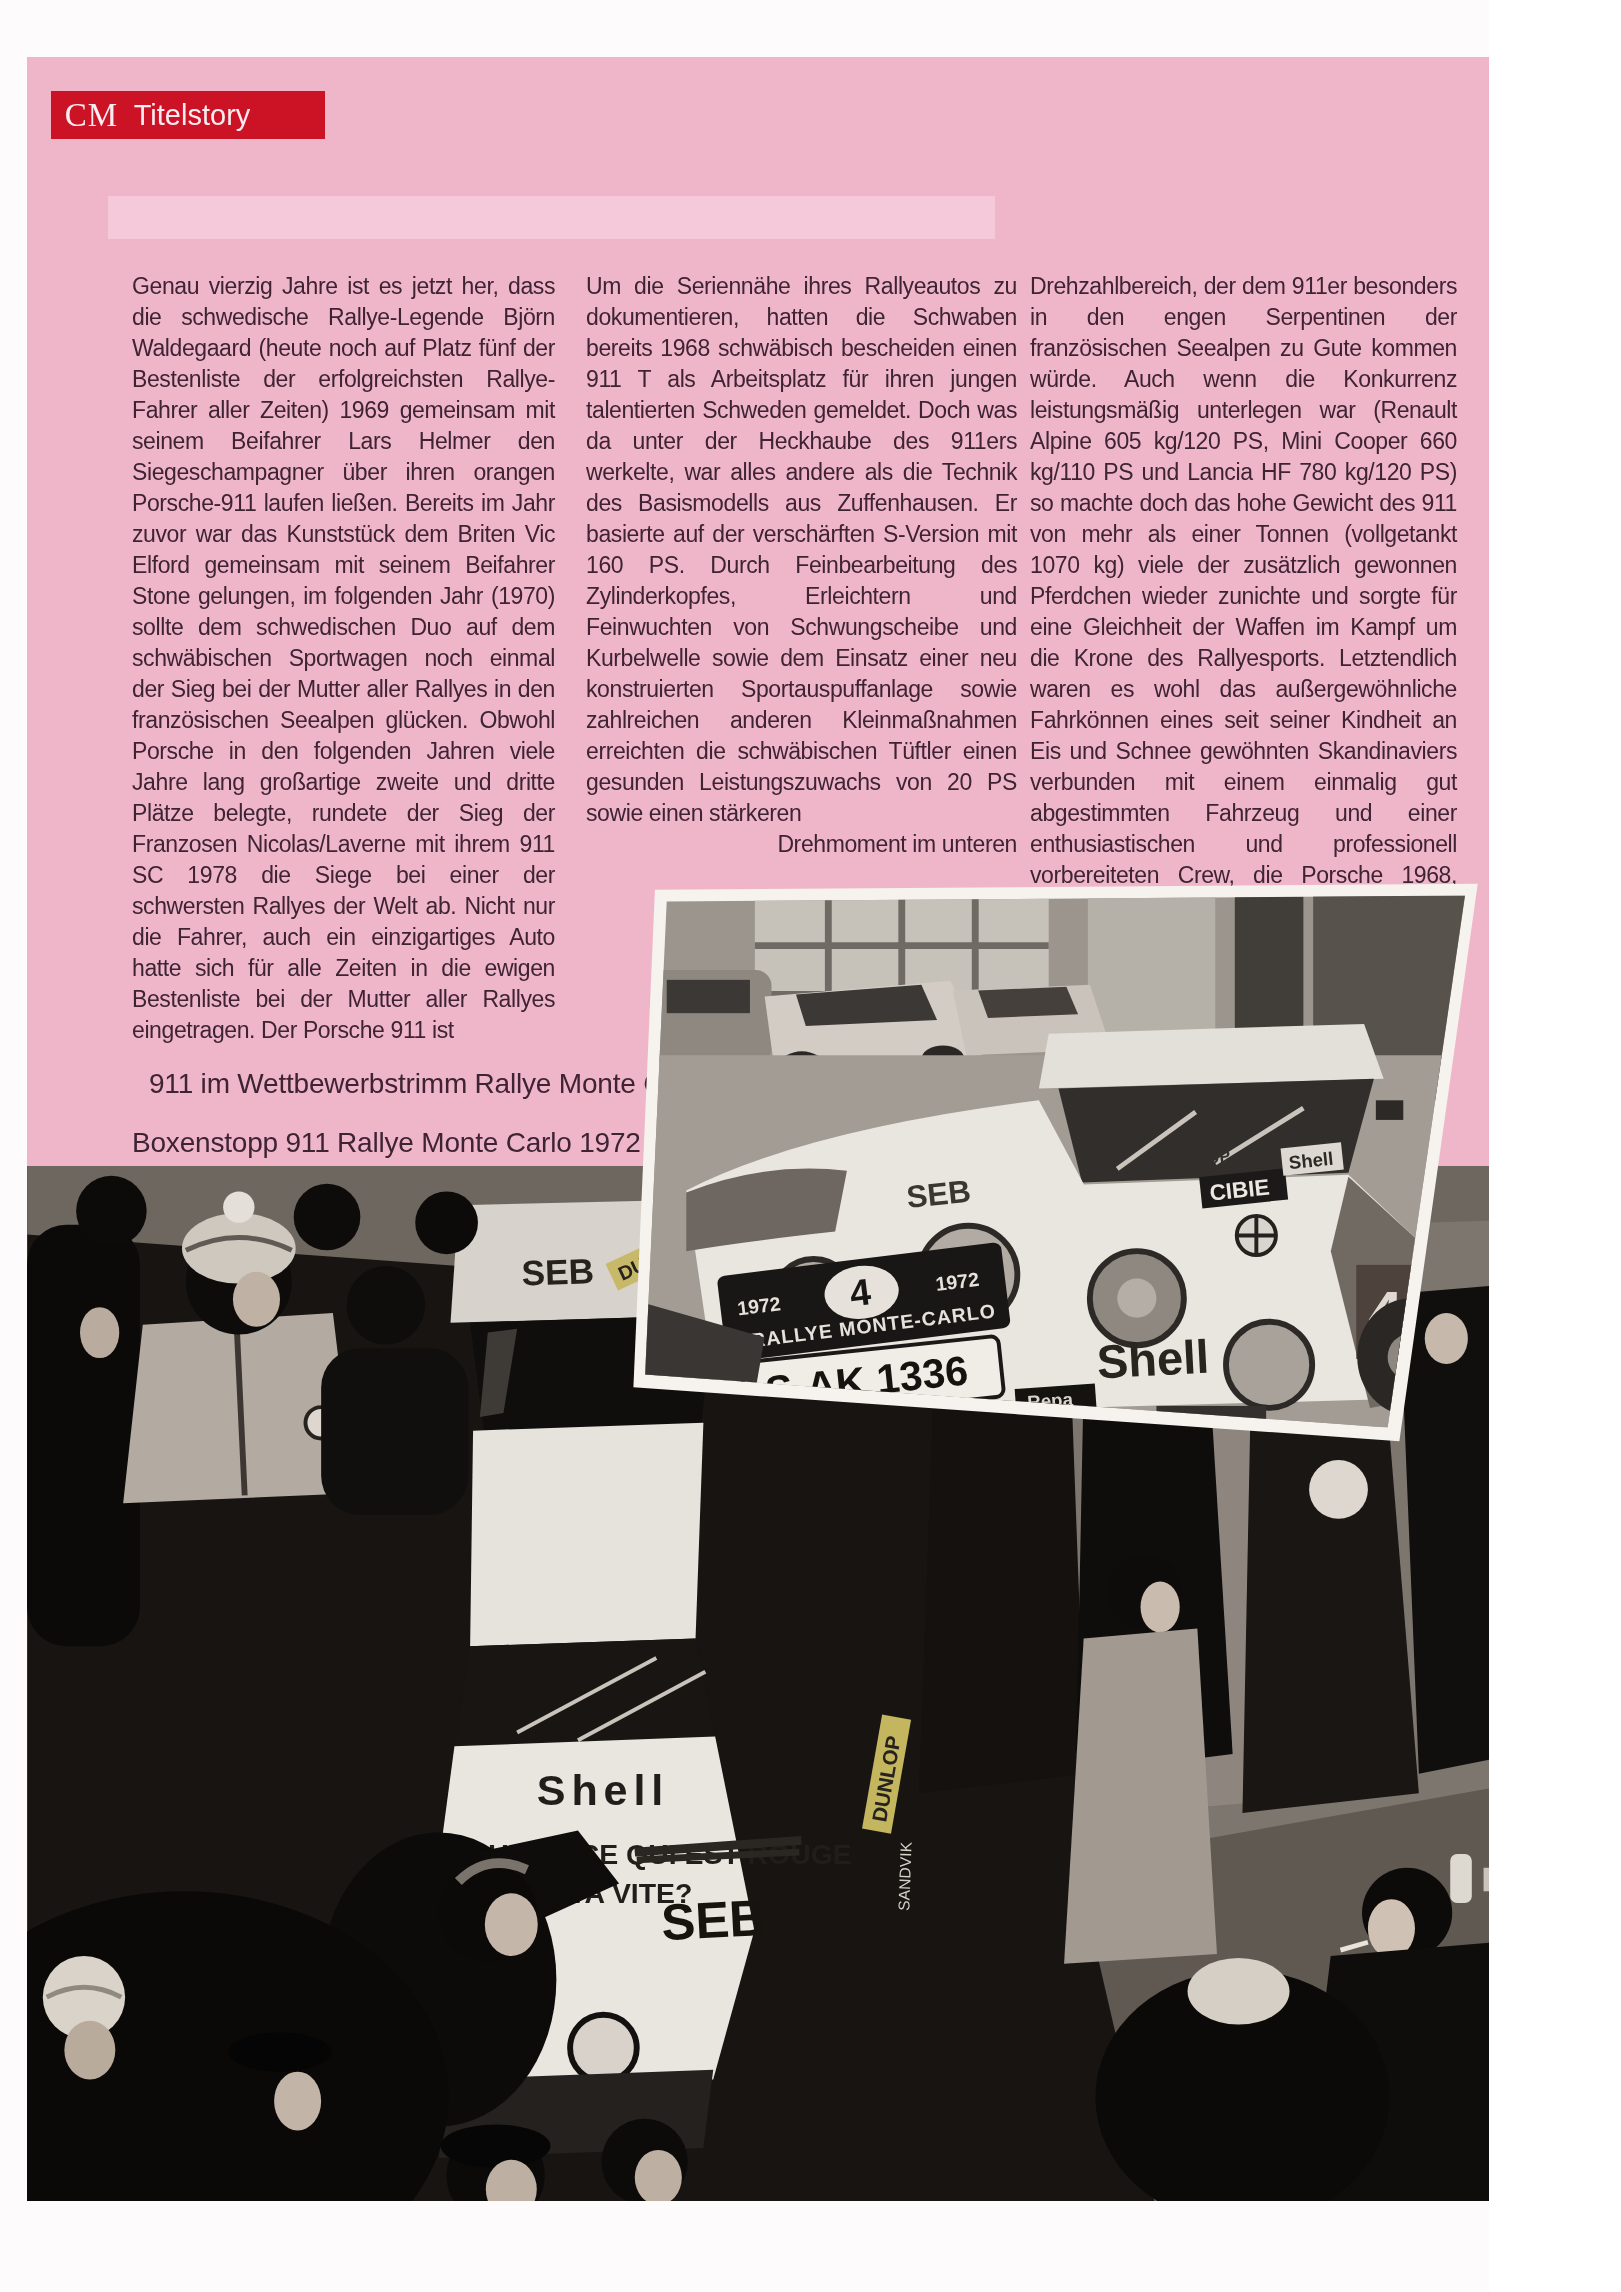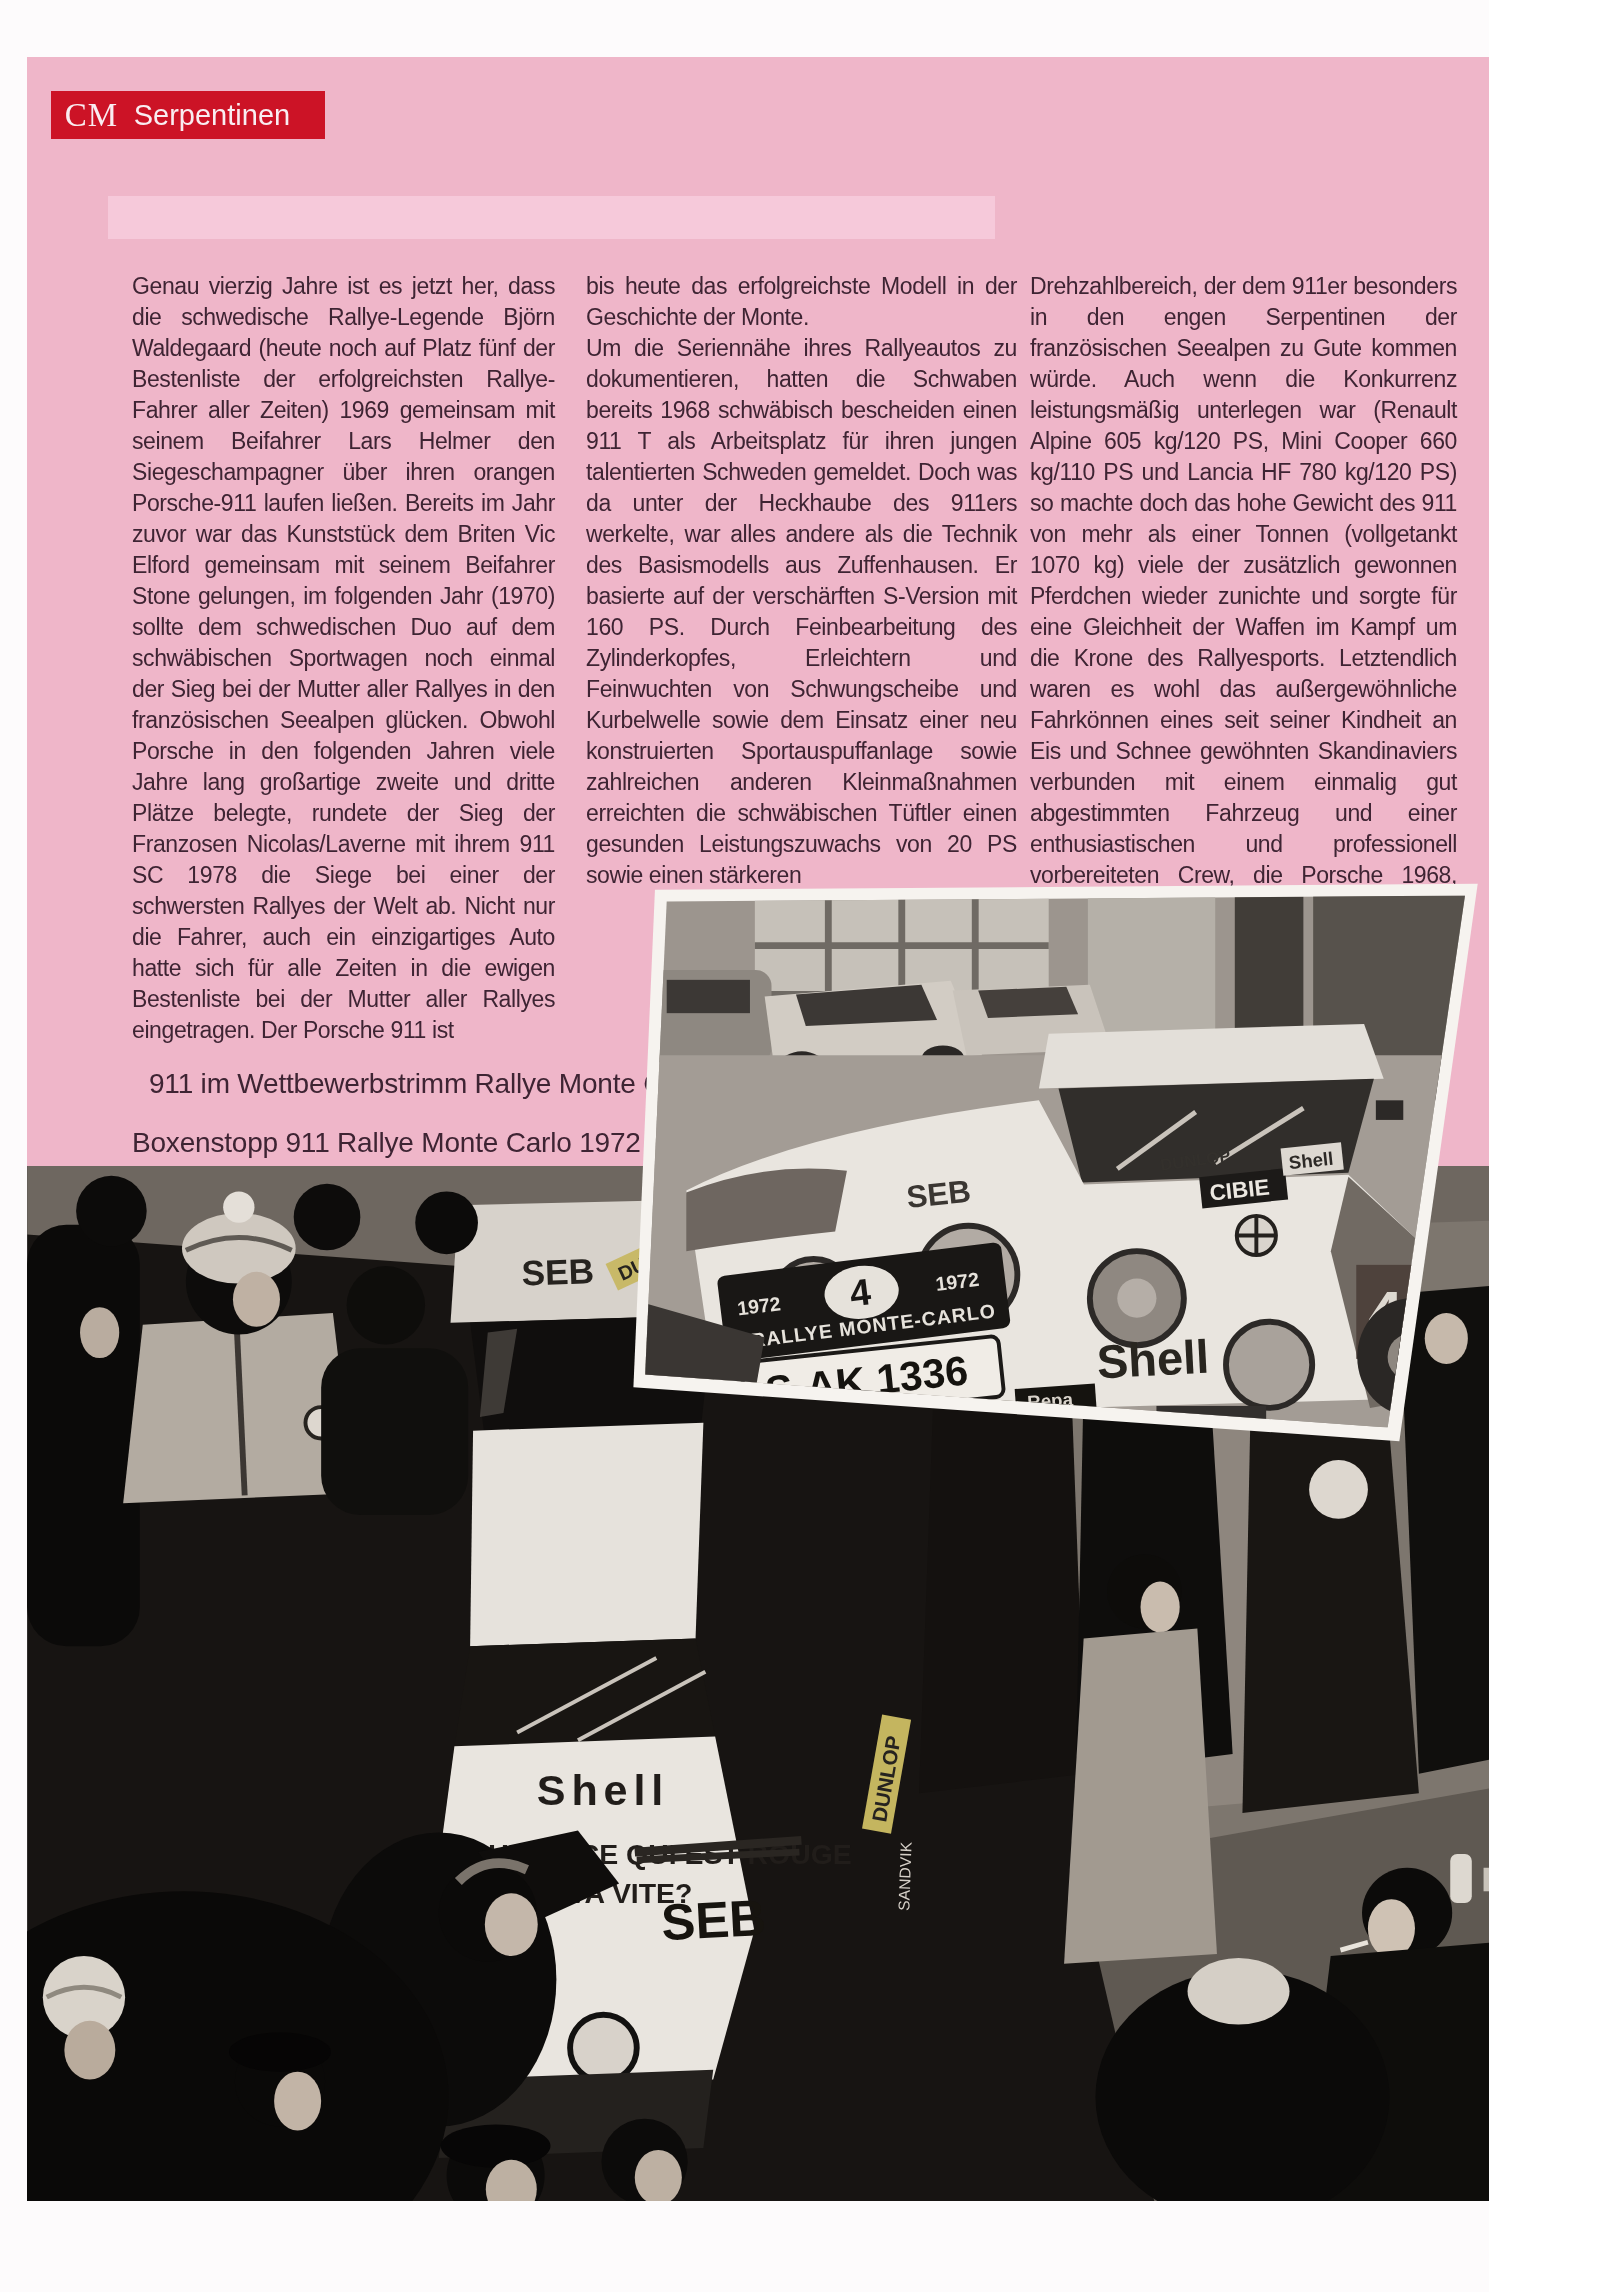--- a/index.html
+++ b/index.html
@@ -29,30 +29,29 @@
 </style>
 </head>
 <body>
 
 <div class="page">
 
   <div class="pink-block"></div>
 
   <div class="tag">
     <span class="brand">CM</span>
-    <span class="label">Serpentinen</span>
+    <span class="label">Titelstory</span>
   </div>
 
   <div class="title-strip"></div>
 
   <div class="col" id="col1">
     <p>Genau vierzig Jahre ist es jetzt her, dass die schwedische Rallye-Legende Björn Waldegaard (heute noch auf Platz fünf der Bestenliste der erfolgreichsten Rallye-Fahrer aller Zeiten) 1969 gemeinsam mit seinem Beifahrer Lars Helmer den Siegeschampagner über ihren orangen Porsche-911 laufen ließen. Bereits im Jahr zuvor war das Kunststück dem Briten Vic Elford gemeinsam mit seinem Beifahrer Stone gelungen, im folgenden Jahr (1970) sollte dem schwedischen Duo auf dem schwäbischen Sportwagen noch einmal der Sieg bei der Mutter aller Rallyes in den französischen Seealpen glücken. Obwohl Porsche in den folgenden Jahren viele Jahre lang großartige zweite und dritte Plätze belegte, rundete der Sieg der Franzosen Nicolas/Laverne mit ihrem 911 SC 1978 die Siege bei einer der schwersten Rallyes der Welt ab. Nicht nur die Fahrer, auch ein einzigartiges Auto hatte sich für alle Zeiten in die ewigen Bestenliste bei der Mutter aller Rallyes eingetragen. Der Porsche 911 ist</p>
   </div>
   <div class="col" id="col2">
-    <p>bis heute das erfolgreichste Modell in der Geschichte der Monte.</p>
     <p>Um die Seriennähe ihres Rallyeautos zu dokumentieren, hatten die Schwaben bereits 1968 schwäbisch bescheiden einen 911 T als Arbeitsplatz für ihren jungen talentierten Schweden gemeldet. Doch was da unter der Heckhaube des 911ers werkelte, war alles andere als die Technik des Basismodells aus Zuffenhausen. Er basierte auf der verschärften S-Version mit 160 PS. Durch Feinbearbeitung des Zylinderkopfes, Erleichtern und Feinwuchten von Schwungscheibe und Kurbelwelle sowie dem Einsatz einer neu konstruierten Sportauspuffanlage sowie zahlreichen anderen Kleinmaßnahmen erreichten die schwäbischen Tüftler einen gesunden Leistungszuwachs von 20 PS sowie einen stärkeren</p>
     <p class="last-line">Drehmoment im unteren</p>
   </div>
   <div class="col" id="col3">
     <p>Drehzahlbereich, der dem 911er besonders in den engen Serpentinen der französischen Seealpen zu Gute kommen würde. Auch wenn die Konkurrenz leistungsmäßig unterlegen war (Renault Alpine 605 kg/120 PS, Mini Cooper 660 kg/110 PS und Lancia HF 780 kg/120 PS) so machte doch das hohe Gewicht des 911 von mehr als einer Tonnen (vollgetankt 1070 kg) viele der zusätzlich gewonnen Pferdchen wieder zunichte und sorgte für eine Gleichheit der Waffen im Kampf um die Krone des Rallyesports. Letztendlich waren es wohl das außergewöhnliche Fahrkönnen eines seit seiner Kindheit an Eis und Schnee gewöhnten Skandinaviers verbunden mit einem einmalig gut abgestimmten Fahrzeug und einer enthusiastischen und professionell vorbereiteten Crew, die Porsche 1968, 1969 und 1970 zum Sieg führten.</p>
   </div>
 
   <div class="caption" id="caption1">911 im Wettbewerbstrimm Rallye Monte Carlo 1972</div>
   <div class="caption" id="caption2">Boxenstopp 911 Rallye Monte Carlo 1972</div>
 

